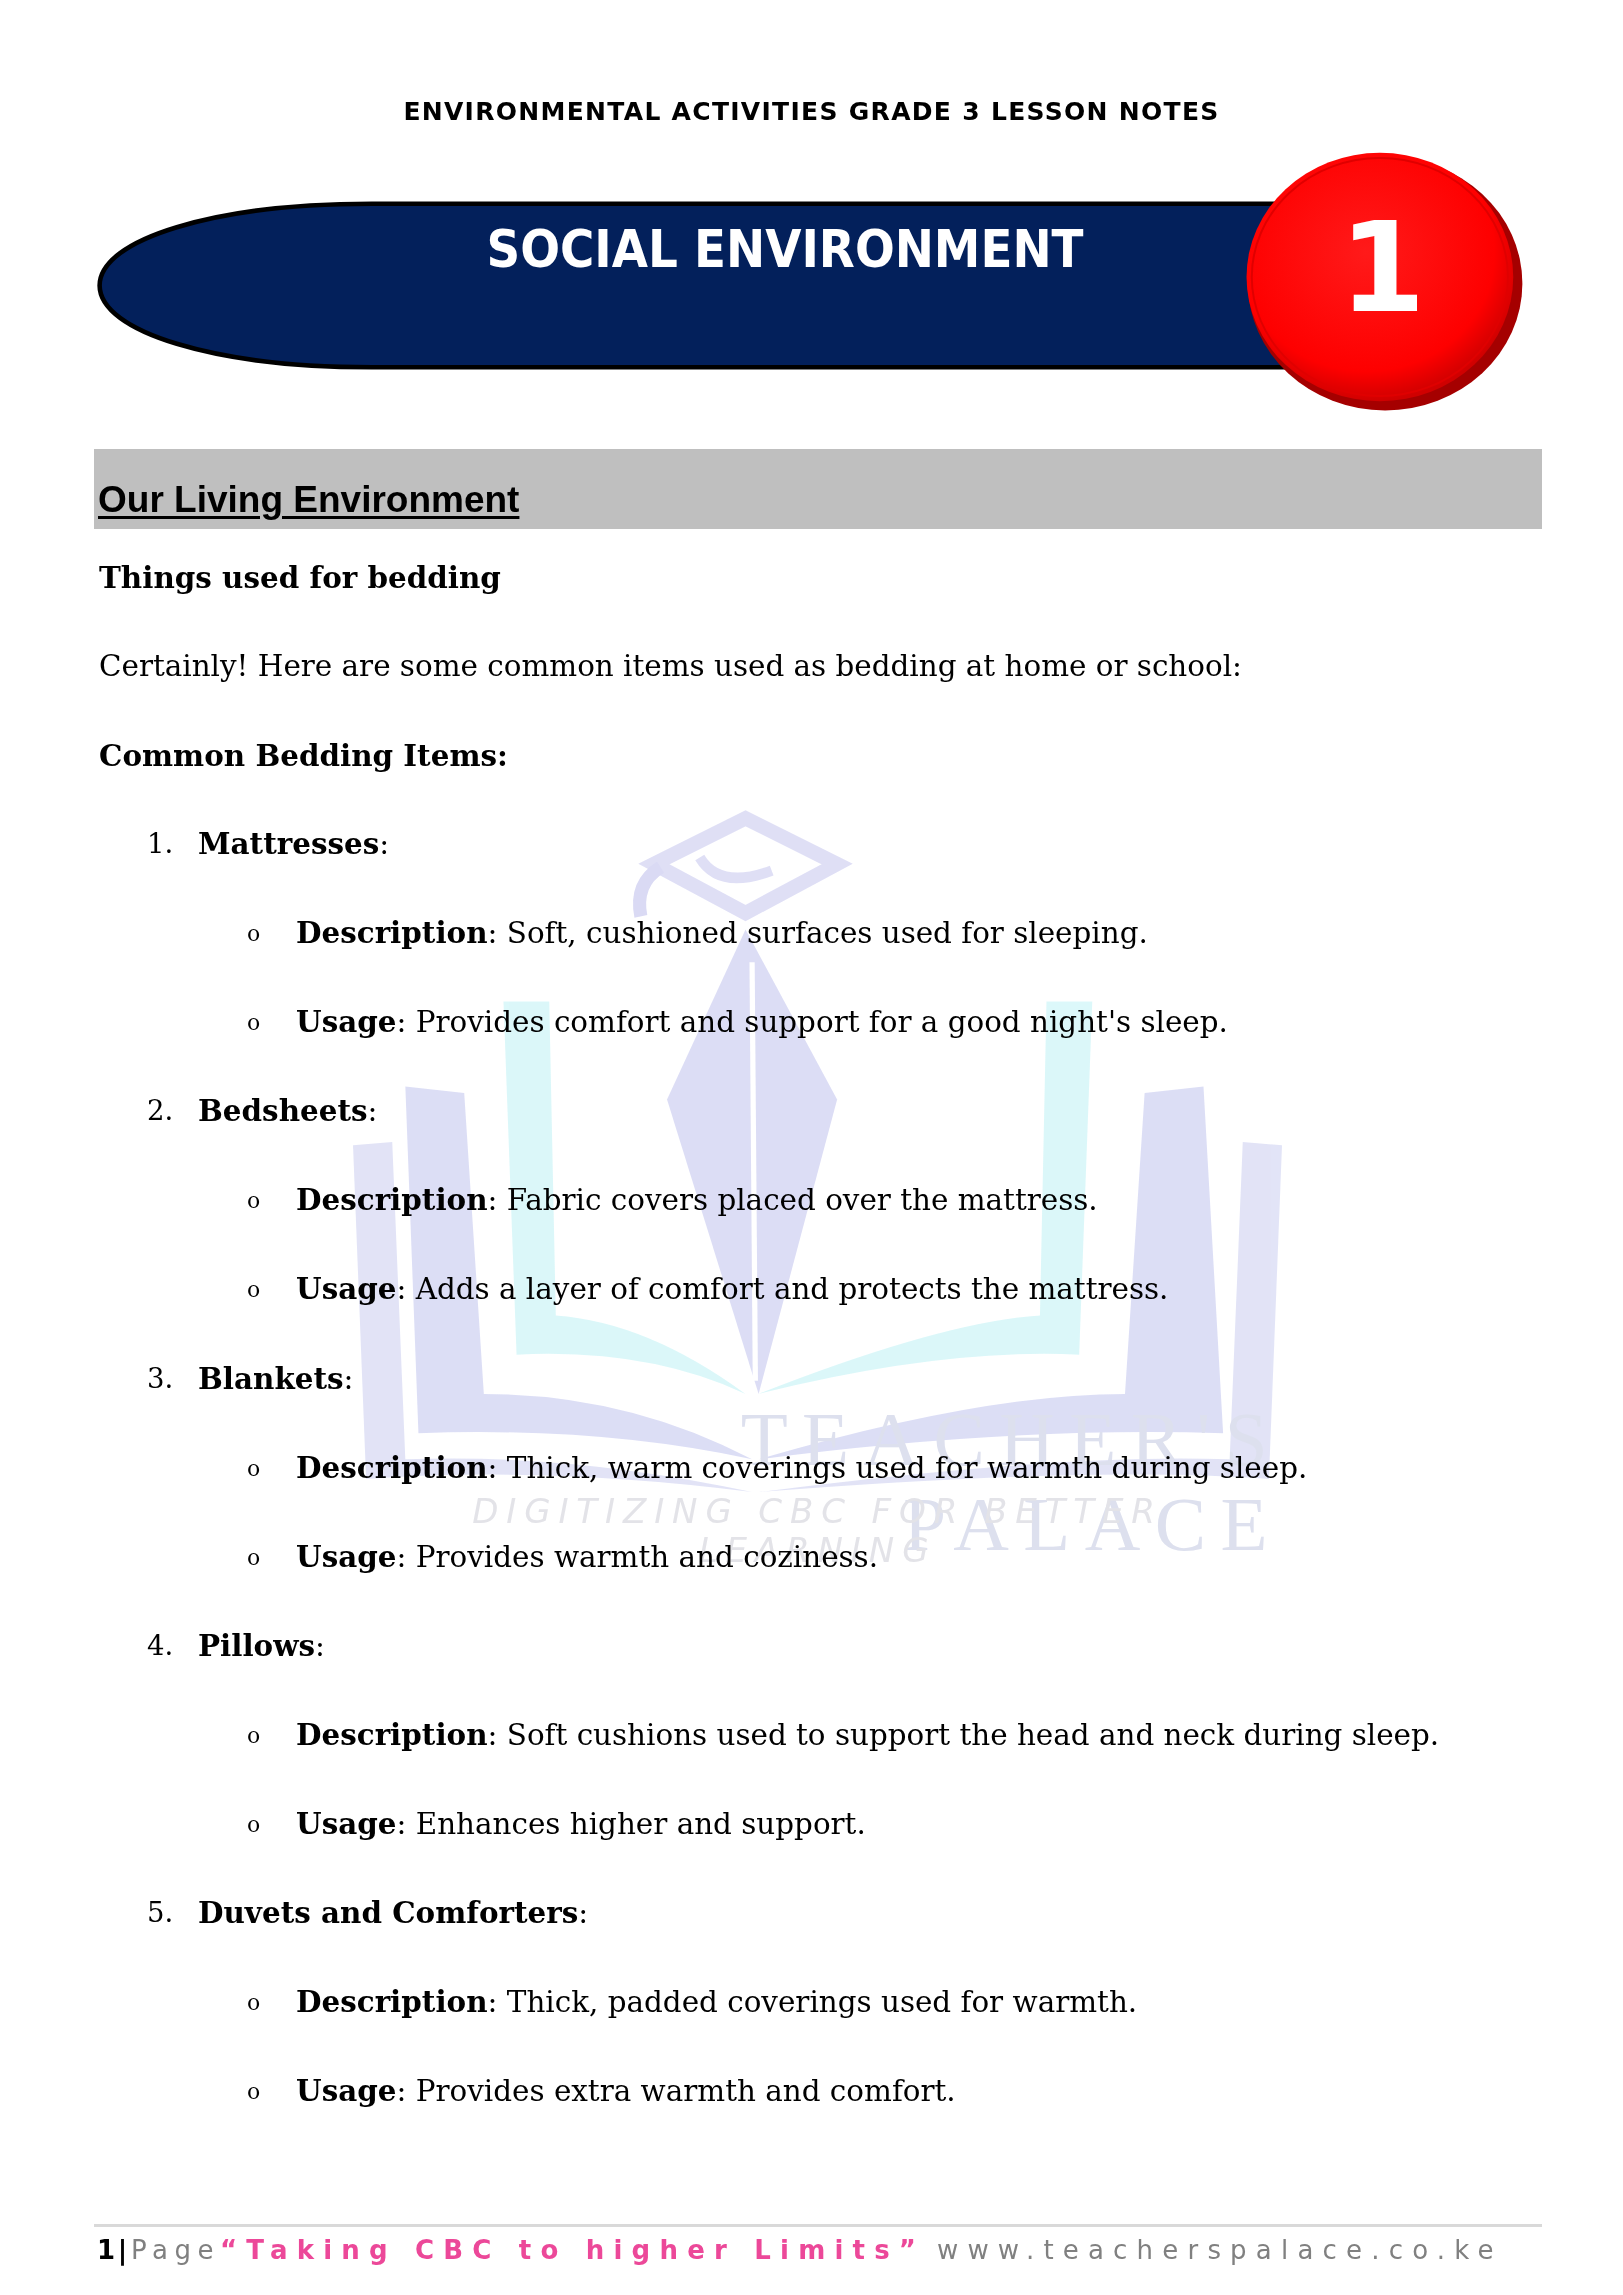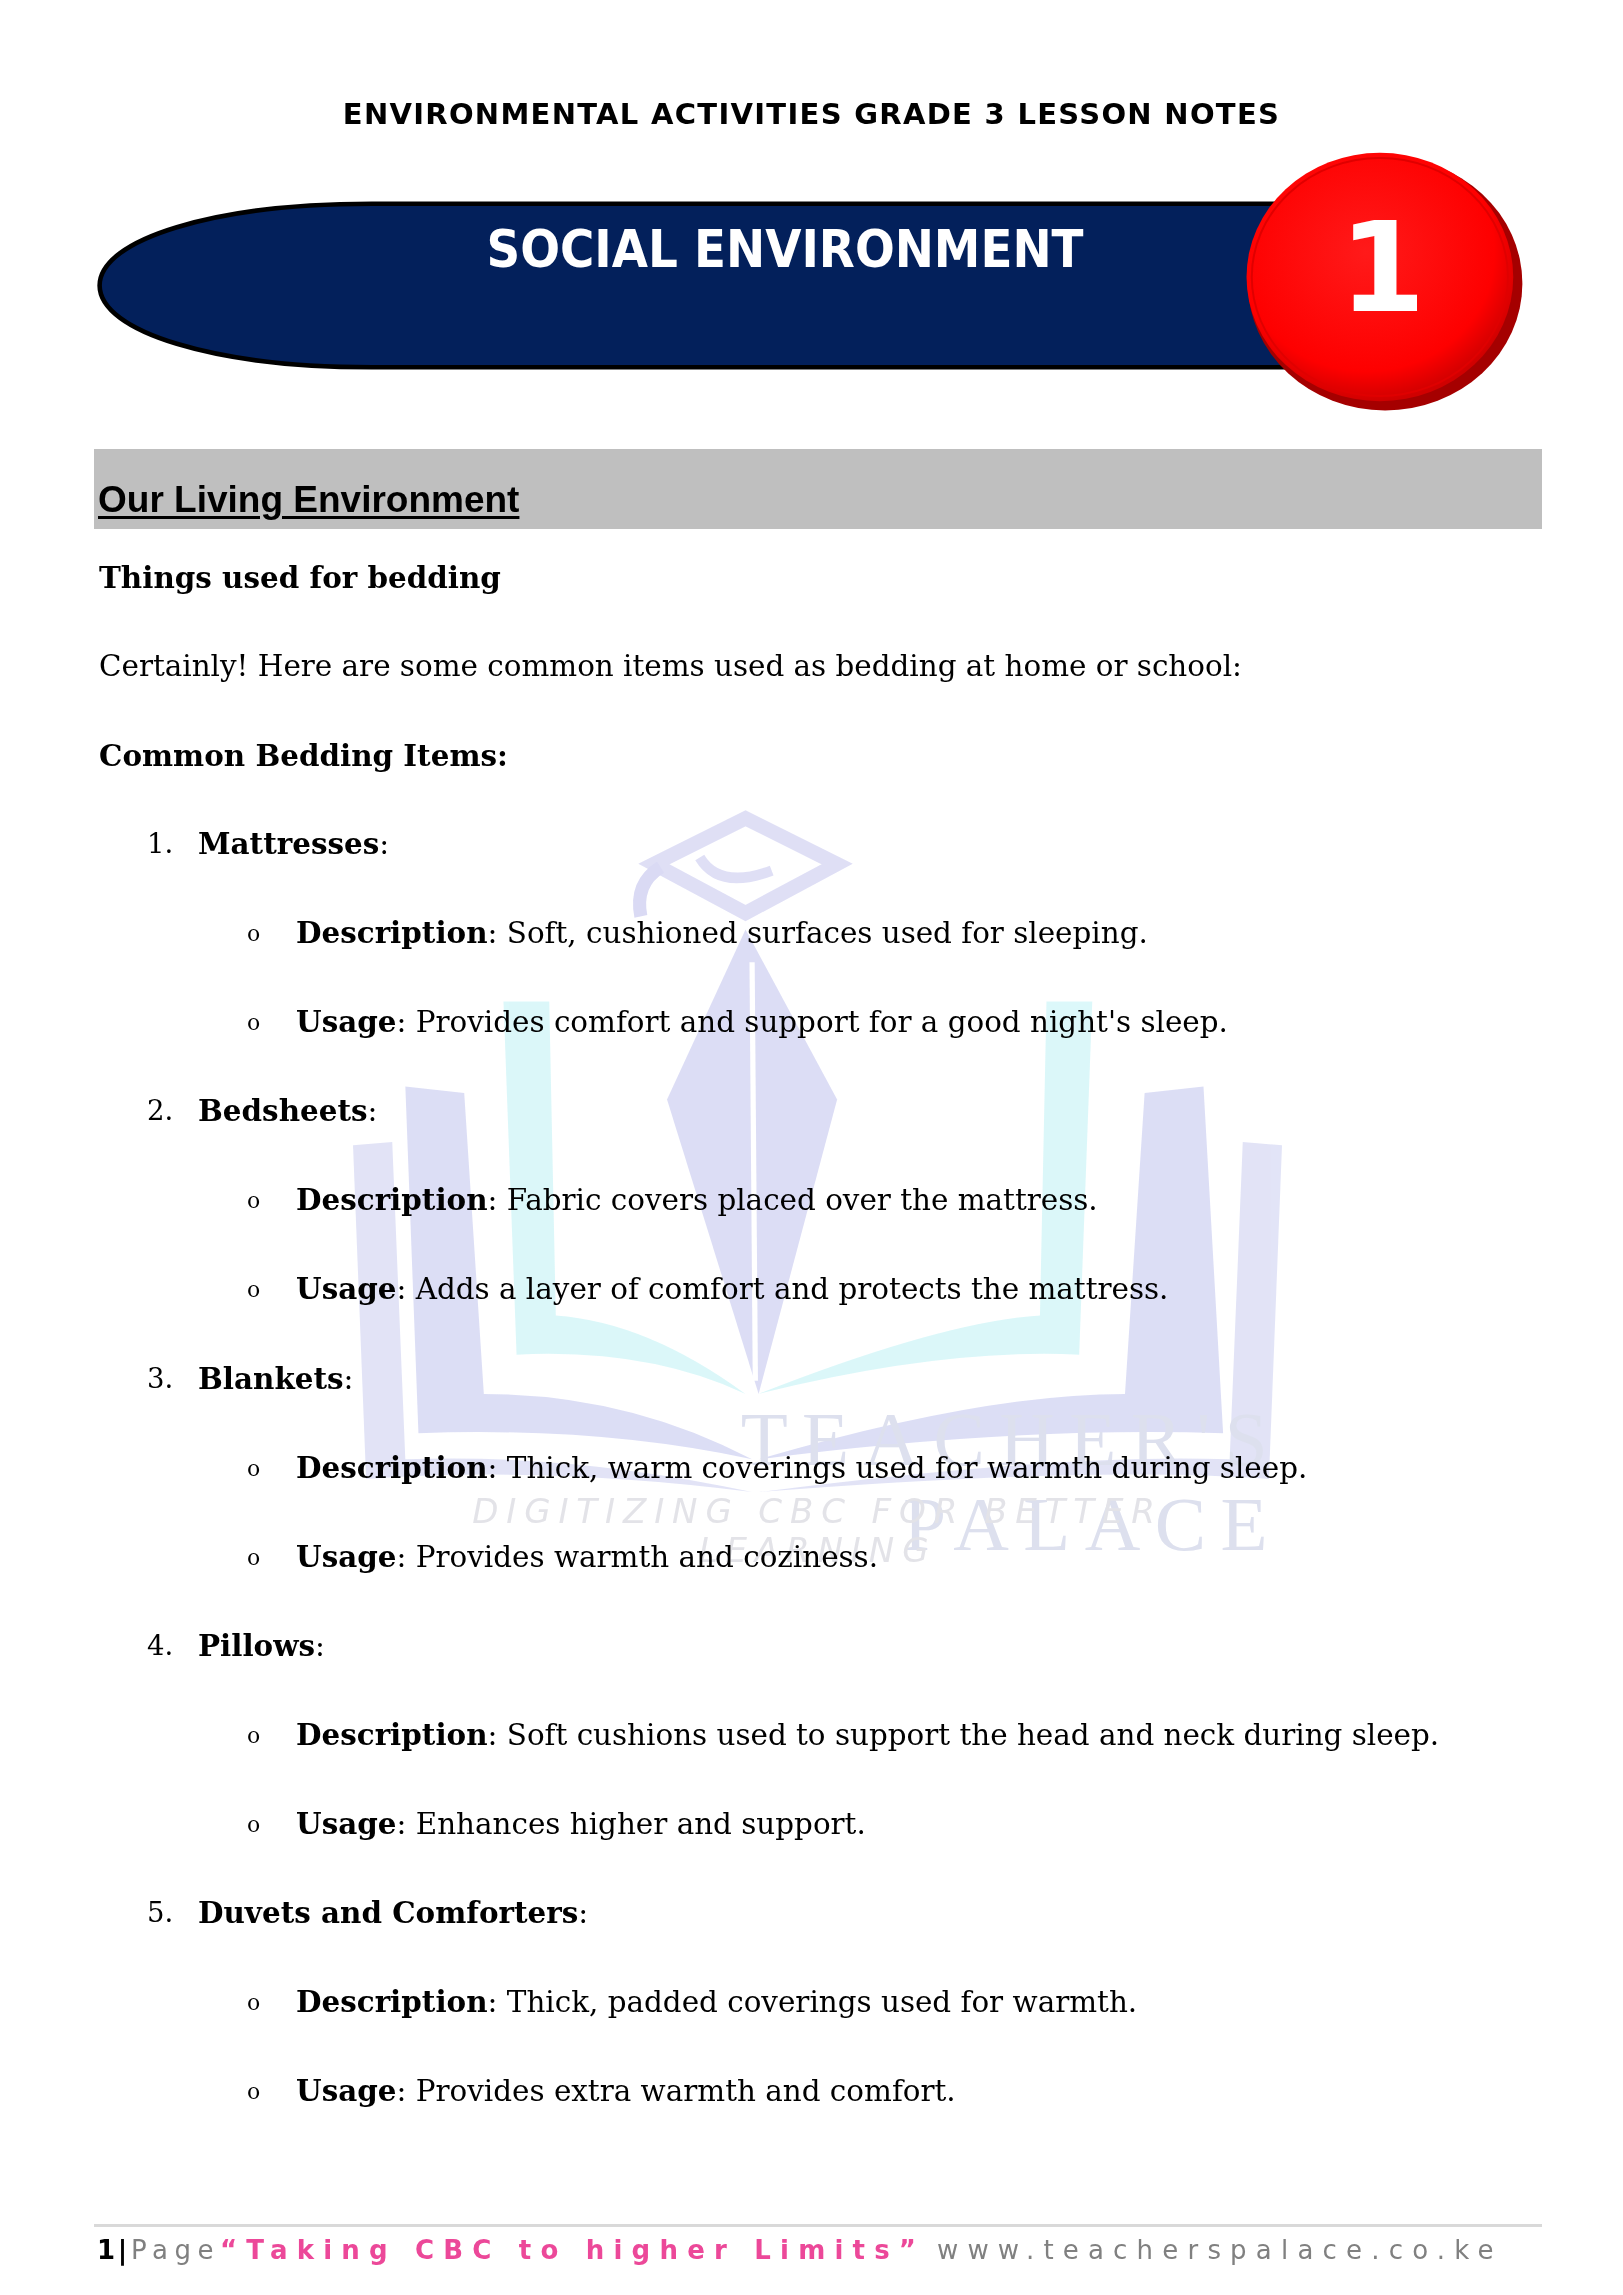--- a/index.html
+++ b/index.html
@@ -1,18 +1,18 @@
 <!DOCTYPE html>
 <html style="font-size:10.5px"><head>
 <meta charset="utf-8">
 <style>
   html, body { margin:0; padding:0; background:#ffffff; }
   body { width:1623px; height:2295px; position:relative; overflow:hidden; font-family:"DejaVu Serif", serif; color:#000; }
   .abs { position:absolute; }
-  .doc-header { left:0; width:1623px; top:97px; text-align:center; font-family:"DejaVu Sans", sans-serif; font-weight:bold; font-size:29px; letter-spacing:1.3px; }
+  .doc-header { left:0; width:1623px; top:97px; text-align:center; font-family:"DejaVu Sans", sans-serif; font-weight:bold; font-size:25px; letter-spacing:1.3px; }
   .banner { left:97px; top:201px; width:1243px; height:169px; }
   .banner-title { left:366px; width:838px; top:213px; text-align:center; color:#fff; font-family:"DejaVu Sans", sans-serif; font-weight:bold; font-size:52px; line-height:72px; transform:scaleX(0.9); transform-origin:center; }
   .badge { left:1240px; top:145px; width:285px; height:268px; }
   .badge-num { left:1240px; top:196px; width:285px; text-align:center; color:#fff; font-family:"DejaVu Sans", sans-serif; font-weight:bold; font-size:124px; line-height:144px; }
   .section-band { left:94px; top:449px; width:1448px; height:80px; background:#bfbfbf; }
   .section-title { left:98px; top:453px; font-family:Liberation Sans, sans-serif; font-weight:bold; font-size:37px; text-decoration:underline; text-decoration-thickness:3.3px; text-underline-offset:3.9px; line-height:46px;margin-top:24px; }
   .line { position:absolute; font-size:29.4px; line-height:39px; white-space:nowrap; }
   .bold { font-weight:bold; }
   .num { position:absolute; font-size:27.5px; line-height:39px; }
   .bullet { position:absolute; font-size:22px; line-height:39px; }

